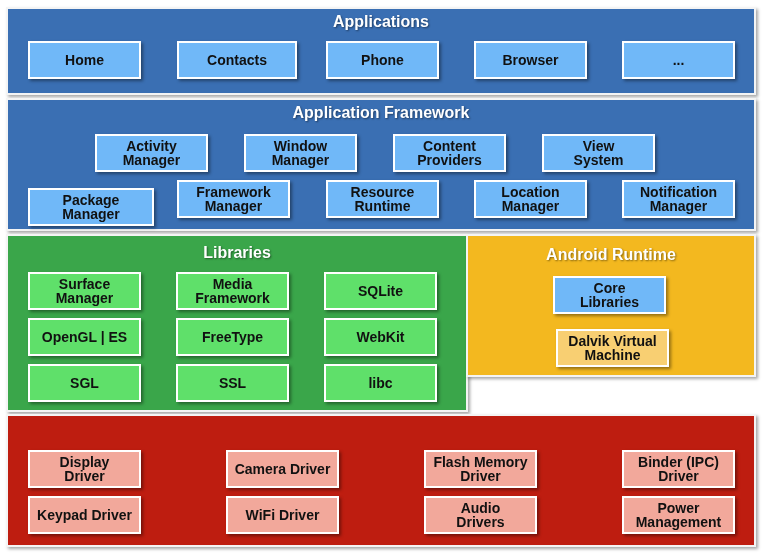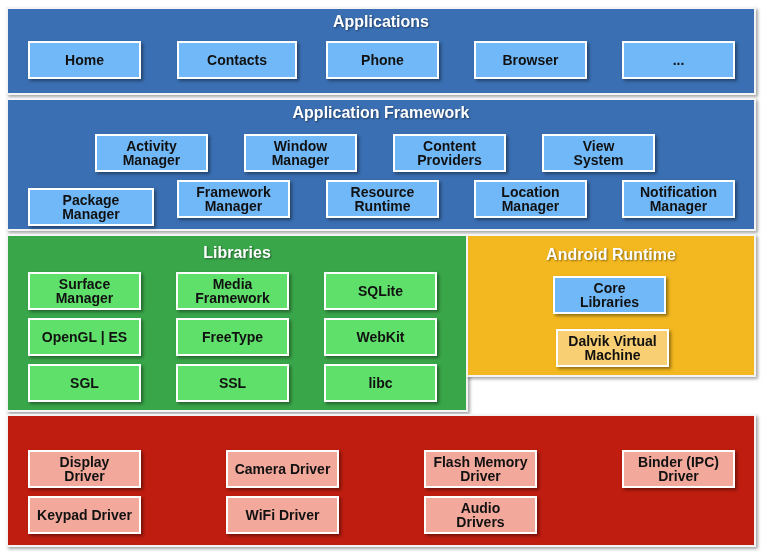--- a/index.html
+++ b/index.html
@@ -84,13 +84,15 @@
 Driver</div>
   <div class="box" style="left:218px; top:34px; width:113px; height:38px;">Camera Driver</div>
   <div class="box" style="left:416px; top:34px; width:113px; height:38px;">Flash Memory
 Driver</div>
   <div class="box" style="left:614px; top:34px; width:113px; height:38px;">Binder (IPC)
 Driver</div>
   <div class="box" style="left:20px; top:80px; width:113px; height:38px;">Keypad Driver</div>
   <div class="box" style="left:218px; top:80px; width:113px; height:38px;">WiFi Driver</div>
   <div class="box" style="left:416px; top:80px; width:113px; height:38px;">Audio
 Drivers</div>
+  <div class="box" style="left:614px; top:80px; width:113px; height:38px;">Power
+Management</div>
 </div>
 
 </body></html>

